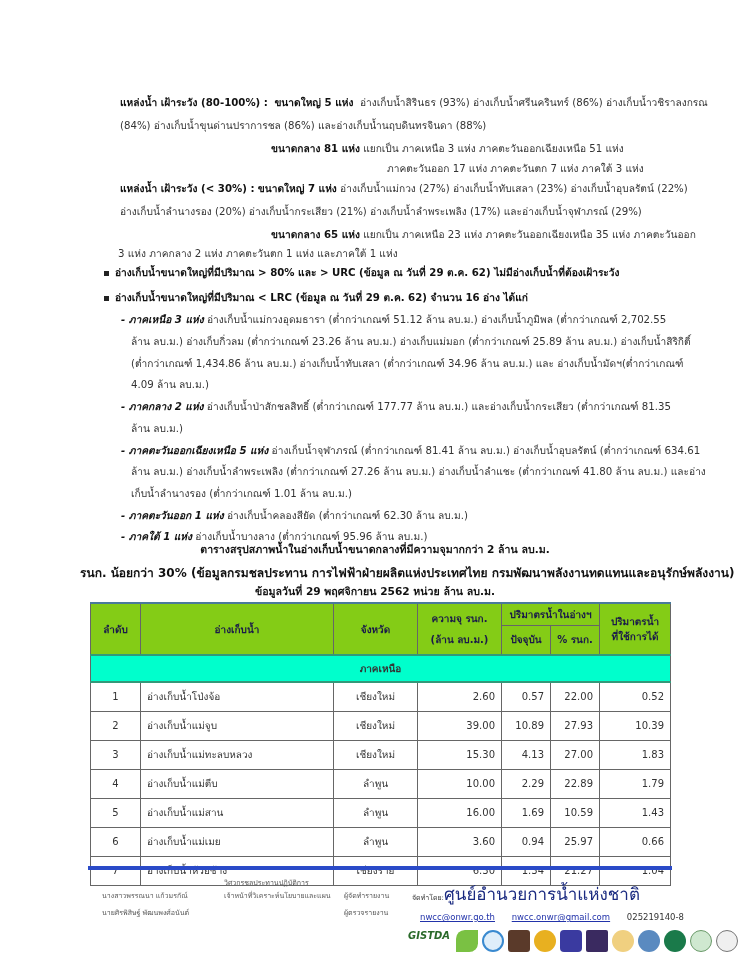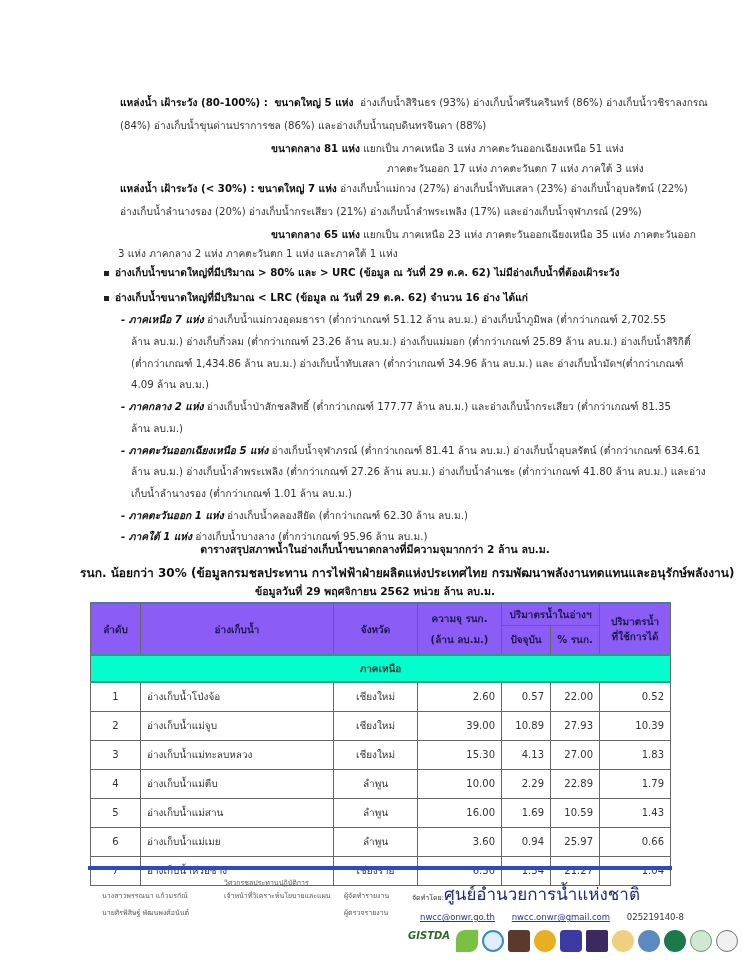--- a/index.html
+++ b/index.html
@@ -7,21 +7,21 @@
   body { font-family: "DejaVu Sans", "Liberation Sans", sans-serif; color: #2a2a2a; position: relative; }
   .page { position: absolute; left: 0; top: 0; width: 742px; height: 960px; }
   .line { position: absolute; font-size: 10.2px; line-height: 14px; white-space: nowrap; color: #333; }
   .b { font-weight: bold; color: #111; }
   .bi { font-weight: bold; font-style: italic; color: #111; }
   .bullet { position: absolute; width: 5px; height: 5px; background: #222; }
   .center-title { position: absolute; left: 80px; width: 590px; text-align: center; font-size: 10.6px; font-weight: bold; color: #111; white-space: nowrap; }
 
   table.res { position: absolute; left: 90px; top: 602px; width: 580px; border-collapse: collapse; font-size: 10px; table-layout: fixed; }
   table.res td, table.res th { border: 1px solid #666; height: 29px; }
-  table.res thead th { background: #8b5cf6; color: #1a1a4a; font-weight: bold; text-align: center; font-size: 10px; }
+  table.res thead th { background: #84cc16; color: #1a1a4a; font-weight: bold; text-align: center; font-size: 10px; }
   table.res thead tr:first-child th { border-top: 2px solid #4a7a9a; }
   table.res tr.region td { background: #00ffcc; text-align: center; font-weight: bold; color: #333; height: 27px; border-top: 2px solid #33997a; border-bottom: 2px solid #33997a; }
   table.res tbody td { color: #333; padding: 0 6px; }
   td.c { text-align: center; }
   td.r { text-align: right; }
   td.l { text-align: left; }
   .tbl-bottom { position: absolute; left: 88px; top: 866px; width: 584px; height: 4px; background: #2a4ac8; }
 
   .foot { position: absolute; font-size: 7px; color: #555; white-space: nowrap; margin-left: 24px; }
   .org { position: absolute; left: 412px; top: 880px; white-space: nowrap; color: #1a2a6a; }
@@ -62,21 +62,21 @@
     <span>แยกเป็น ภาคเหนือ 23 แห่ง ภาคตะวันออกเฉียงเหนือ 35 แห่ง ภาคตะวันออก</span>
   </div>
   <div class="line" style="left:118px; top:247px;">3 แห่ง ภาคกลาง 2 แห่ง ภาคตะวันตก 1 แห่ง และภาคใต้ 1 แห่ง</div>
 
   <div class="bullet" style="left:104px; top:271px;"></div>
   <div class="line b" style="left:115px; top:266px;">อ่างเก็บน้ำขนาดใหญ่ที่มีปริมาณ  &gt; 80% และ &gt; URC (ข้อมูล ณ วันที่ 29 ต.ค. 62) ไม่มีอ่างเก็บน้ำที่ต้องเฝ้าระวัง</div>
   <div class="bullet" style="left:104px; top:296px;"></div>
   <div class="line b" style="left:115px; top:291px;">อ่างเก็บน้ำขนาดใหญ่ที่มีปริมาณ  &lt; LRC (ข้อมูล ณ วันที่ 29 ต.ค. 62) จำนวน 16 อ่าง ได้แก่</div>
 
   <div class="line" style="left:121px; top:313px;">
-    <span class="bi">- ภาคเหนือ 7 แห่ง</span>
+    <span class="bi">- ภาคเหนือ 3 แห่ง</span>
     <span>อ่างเก็บน้ำแม่กวงอุดมธารา (ต่ำกว่าเกณฑ์  51.12 ล้าน ลบ.ม.) อ่างเก็บน้ำภูมิพล (ต่ำกว่าเกณฑ์ 2,702.55</span>
   </div>
   <div class="line" style="left:131px; top:335px;">ล้าน ลบ.ม.) อ่างเก็บกิ่วลม (ต่ำกว่าเกณฑ์ 23.26 ล้าน ลบ.ม.) อ่างเก็บแม่มอก (ต่ำกว่าเกณฑ์ 25.89 ล้าน ลบ.ม.) อ่างเก็บน้ำสิริกิติ์</div>
   <div class="line" style="left:131px; top:357px;">(ต่ำกว่าเกณฑ์ 1,434.86 ล้าน ลบ.ม.) อ่างเก็บน้ำทับเสลา (ต่ำกว่าเกณฑ์ 34.96 ล้าน ลบ.ม.) และ อ่างเก็บน้ำมัดฯ(ต่ำกว่าเกณฑ์</div>
   <div class="line" style="left:131px; top:378px;">4.09 ล้าน ลบ.ม.)</div>
 
   <div class="line" style="left:121px; top:400px;">
     <span class="bi">- ภาคกลาง 2 แห่ง</span>
     <span>อ่างเก็บน้ำป่าสักชลสิทธิ์ (ต่ำกว่าเกณฑ์ 177.77 ล้าน ลบ.ม.) และอ่างเก็บน้ำกระเสียว (ต่ำกว่าเกณฑ์ 81.35</span>
   </div>

